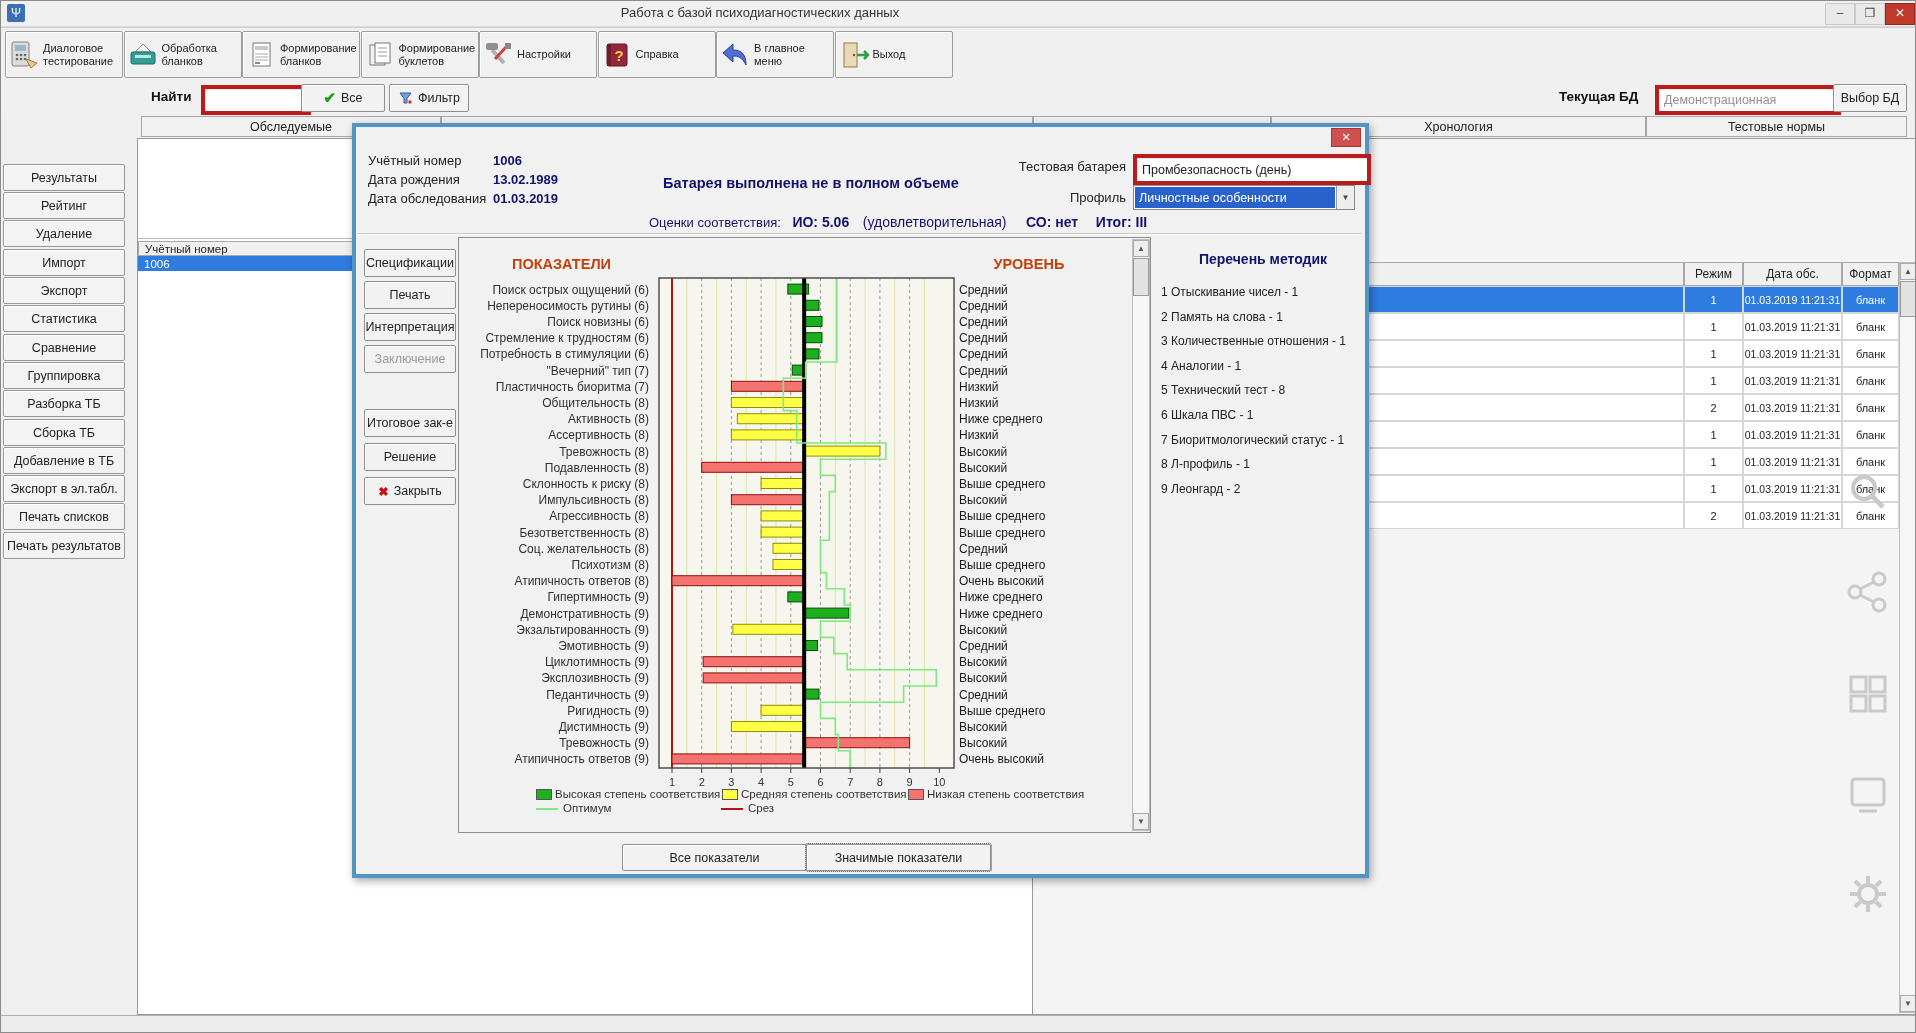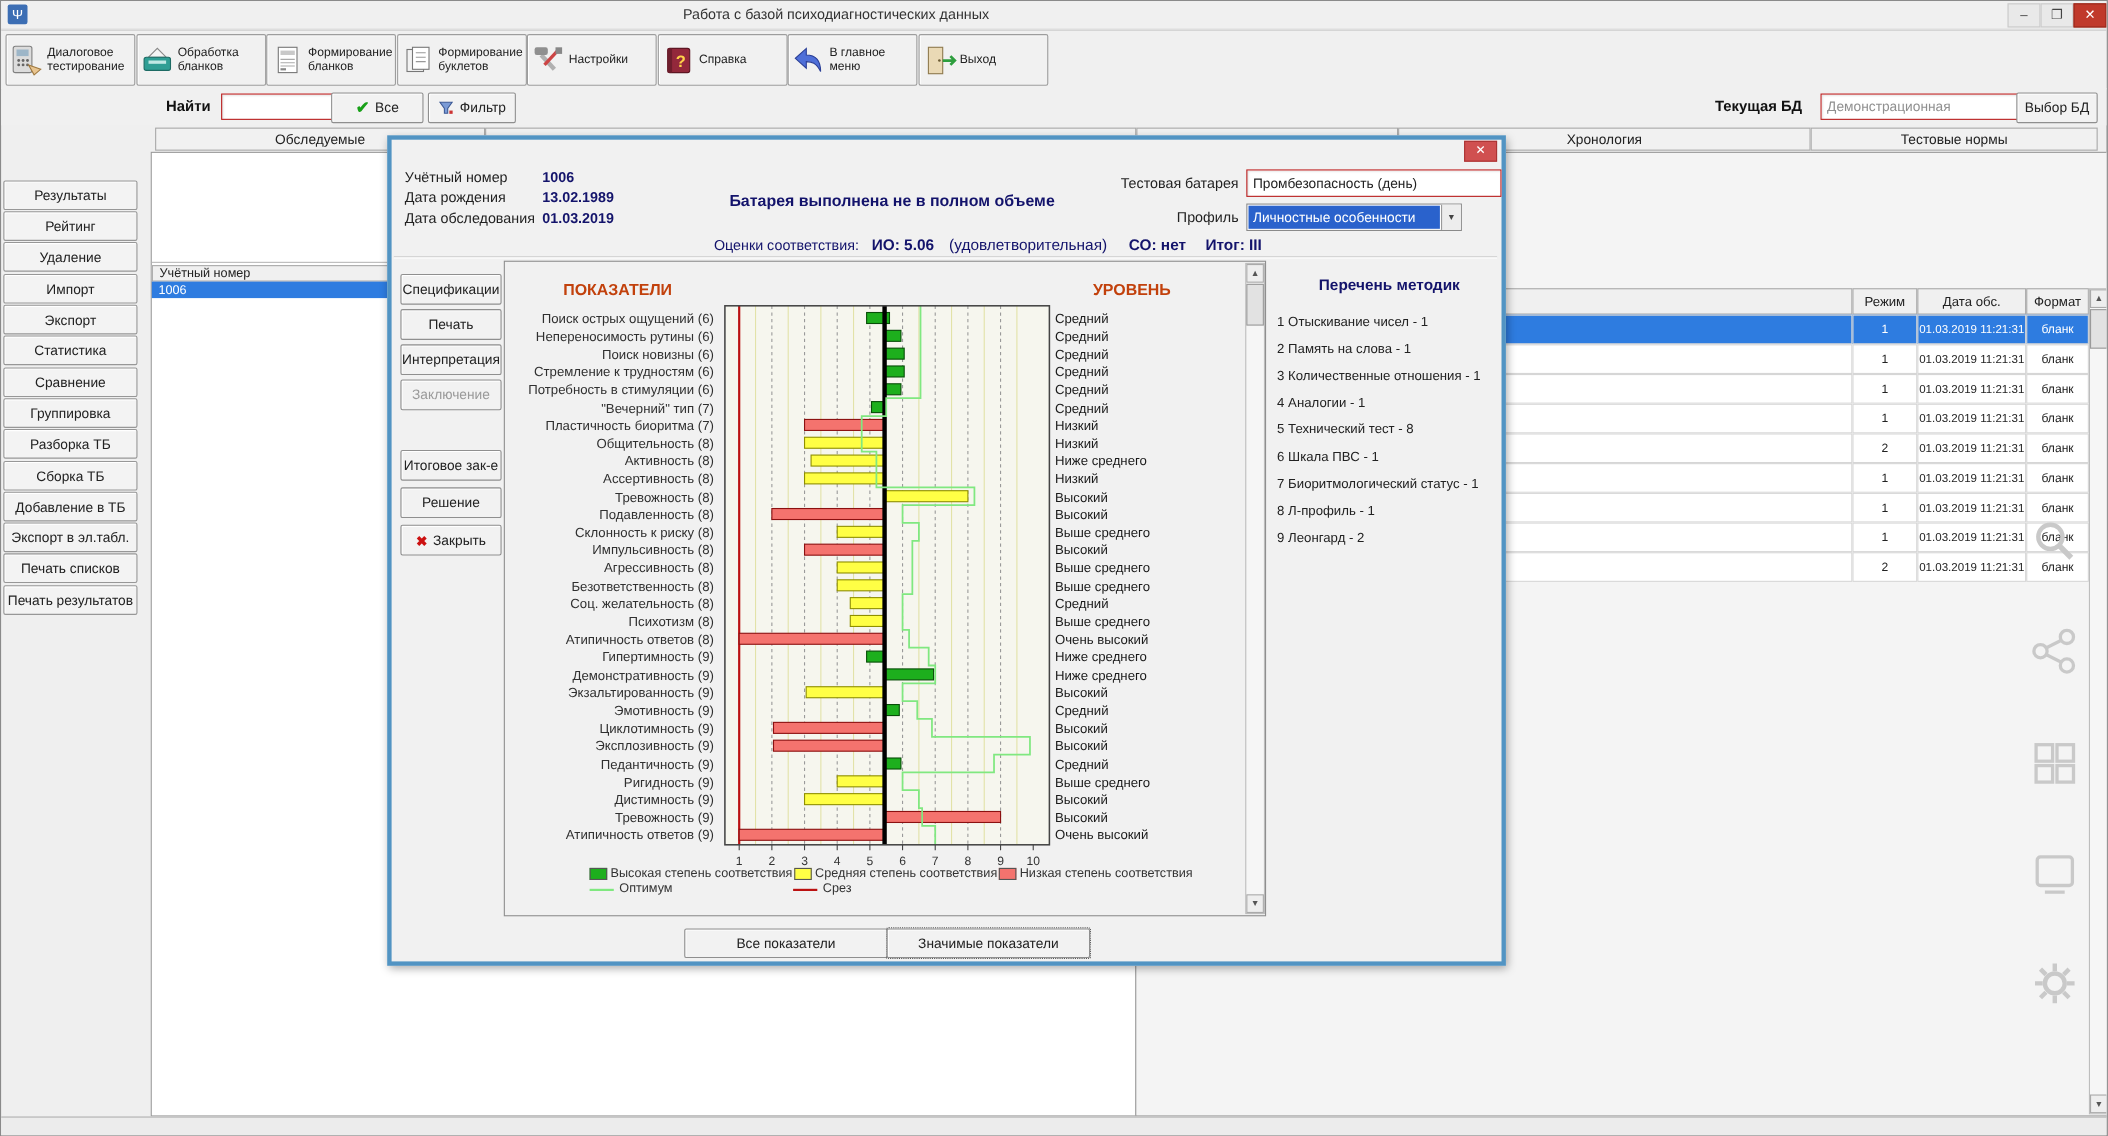--- a/index.html
+++ b/index.html
@@ -17,21 +17,21 @@
   .wbtn.close{background:#c0392b;color:#fff;border-color:#96281b;}
   
   .toolbar{left:0;top:26px;width:1916px;height:53px;background:#f0f0f0;border-bottom:1px solid #b5b5b5;border-top:1px solid #cfcfcf;}
   .tbtn{position:absolute;top:3px;width:116px;height:45px;background:#f1f1f1;border:1px solid #9d9d9d;
         border-radius:2px;box-shadow:inset 1px 1px 0 #fff;display:flex;align-items:center;cursor:default;}
   .tbtn .ticon{width:32px;height:30px;margin-left:3px;flex:0 0 32px;}
   .tbtn .tlabel{font-size:11px;line-height:13px;white-space:pre-line;margin-left:2px;}
   
   .srow{left:0;top:79px;width:1916px;height:34px;background:#f0f0f0;}
   .lbl-b{font-weight:bold;font-size:13.5px;color:#111;}
-  .inp{background:#fff;border:1px solid #b91c1c;box-shadow:inset 1px 1px 2px rgba(0,0,0,.12);
+  .inp{background:#fff;border:4px solid #b91c1c;box-shadow:inset 1px 1px 2px rgba(0,0,0,.12);
        font-size:12.5px;padding:0 5px;display:flex;align-items:center;}
   .btn{background:#f2f2f2;border:1px solid #8f8f8f;border-radius:2px;box-shadow:inset 1px 1px 0 #fff;
        font-size:12.5px;display:flex;align-items:center;justify-content:center;cursor:default;}
   
   .tabcell{position:absolute;top:115px;height:21px;background:#f1f1f1;border:1px solid #a8a8a8;
            box-sizing:border-box;font-size:12.5px;display:flex;align-items:center;justify-content:center;}
   .panel-left{left:136px;top:137px;width:896px;height:877px;background:#fff;border:1px solid #9a9a9a;box-sizing:border-box;}
   .panel-right{left:1031px;top:137px;width:885px;height:877px;background:#f4f4f4;border:1px solid #9a9a9a;box-sizing:border-box;}
   .colhdr{background:#f0f0f0;border:1px solid #a8a8a8;box-sizing:border-box;font-size:11.5px;
           display:flex;align-items:center;}
@@ -309,21 +309,21 @@
     <div class="abs dnavy" style="left:137px;top:26px;font-size:13px;font-weight:bold">1006</div>
     <div class="abs" style="left:12px;top:45px;font-size:13px">Дата рождения</div>
     <div class="abs dnavy" style="left:137px;top:45px;font-size:13px;font-weight:bold">13.02.1989</div>
     <div class="abs" style="left:12px;top:64px;font-size:13px">Дата обследования</div>
     <div class="abs dnavy" style="left:137px;top:64px;font-size:13px;font-weight:bold">01.03.2019</div>
     <div class="abs dnavy" style="left:285px;top:48px;width:340px;text-align:center;font-weight:bold;font-size:14.5px">Батарея выполнена не в полном объеме</div>
 
     <div class="abs" style="left:645px;top:32px;width:125px;text-align:right;font-size:13px">Тестовая батарея</div>
     <div class="abs inp" style="left:777px;top:27px;width:220px;height:23px;font-size:12.5px">Промбезопасность (день)</div>
     <div class="abs" style="left:645px;top:63px;width:125px;text-align:right;font-size:13px">Профиль</div>
-    <div class="abs" style="left:777px;top:58px;width:196px;height:25px;background:#fff;border:1px solid #8a8a8a;box-sizing:border-box">
+    <div class="abs" style="left:777px;top:58px;width:222px;height:25px;background:#fff;border:1px solid #8a8a8a;box-sizing:border-box">
       <div style="position:absolute;left:1px;top:1px;right:19px;bottom:1px;background:#2a62cc;color:#fff;font-size:12.5px;display:flex;align-items:center;padding-left:4px">Личностные особенности</div>
       <div style="position:absolute;right:0;top:0;width:18px;height:100%;background:#ededed;border-left:1px solid #9a9a9a;box-sizing:border-box;font-size:8px;color:#444;display:flex;align-items:center;justify-content:center">▼</div>
     </div>
 
     <div class="abs dnavy" style="left:293px;top:87px;font-size:13px;white-space:nowrap">
       <span>Оценки соответствия:</span>
       <span style="font-weight:bold;font-size:14px;margin-left:8px">ИО: 5.06</span>
       <span style="font-weight:normal;font-size:14px;margin-left:10px">(удовлетворительная)</span>
       <span style="font-weight:bold;font-size:14px;margin-left:16px">СО: нет</span>
       <span style="font-weight:bold;font-size:14px;margin-left:14px">Итог: III</span>

